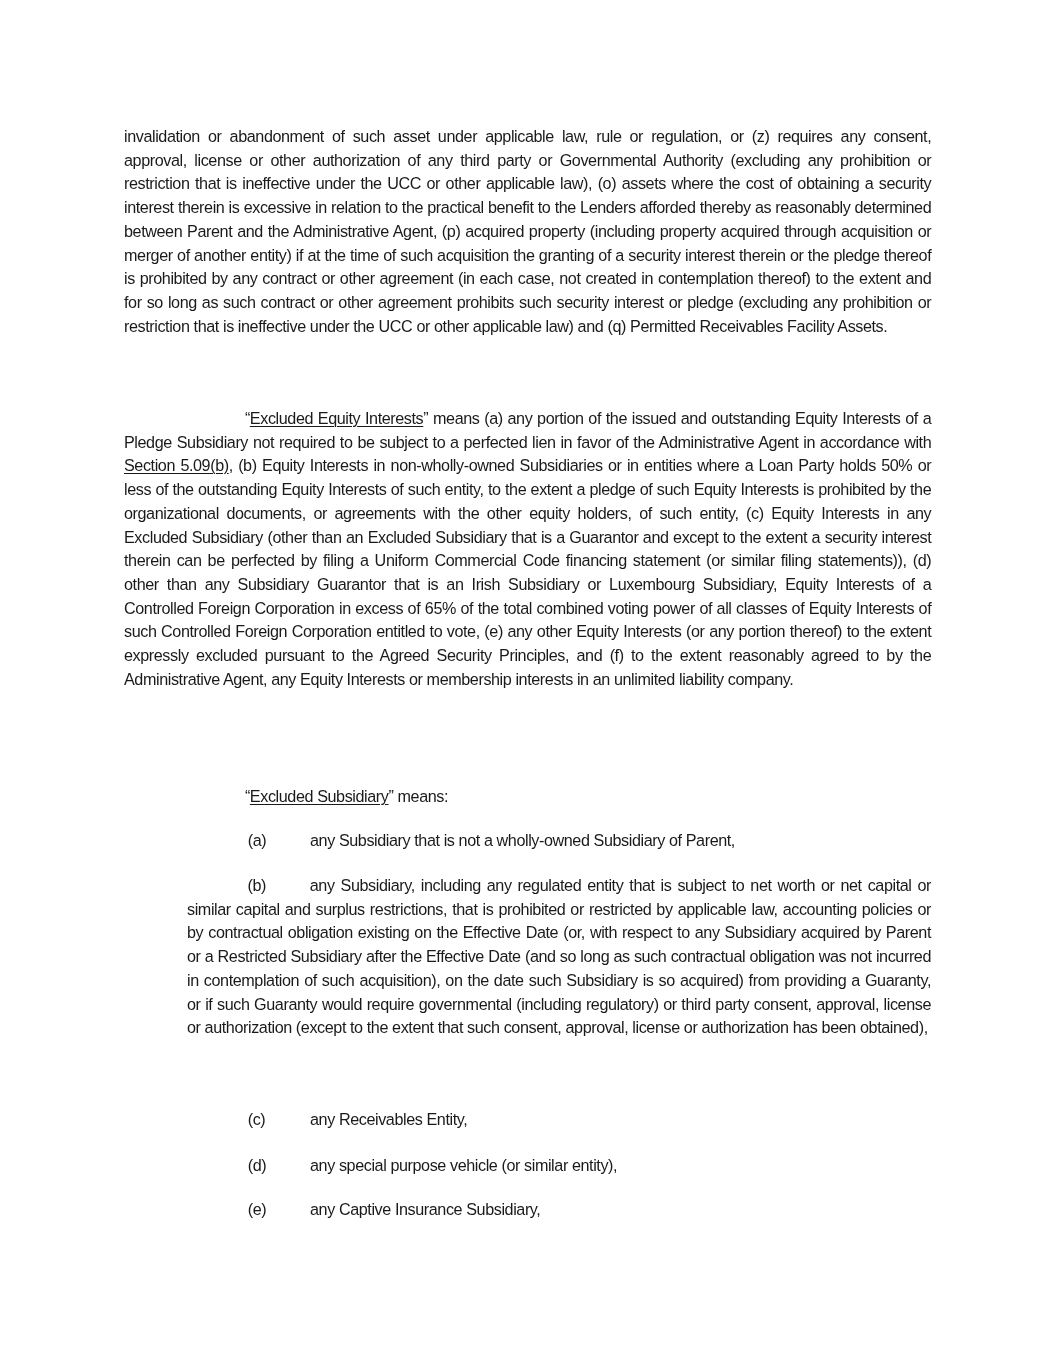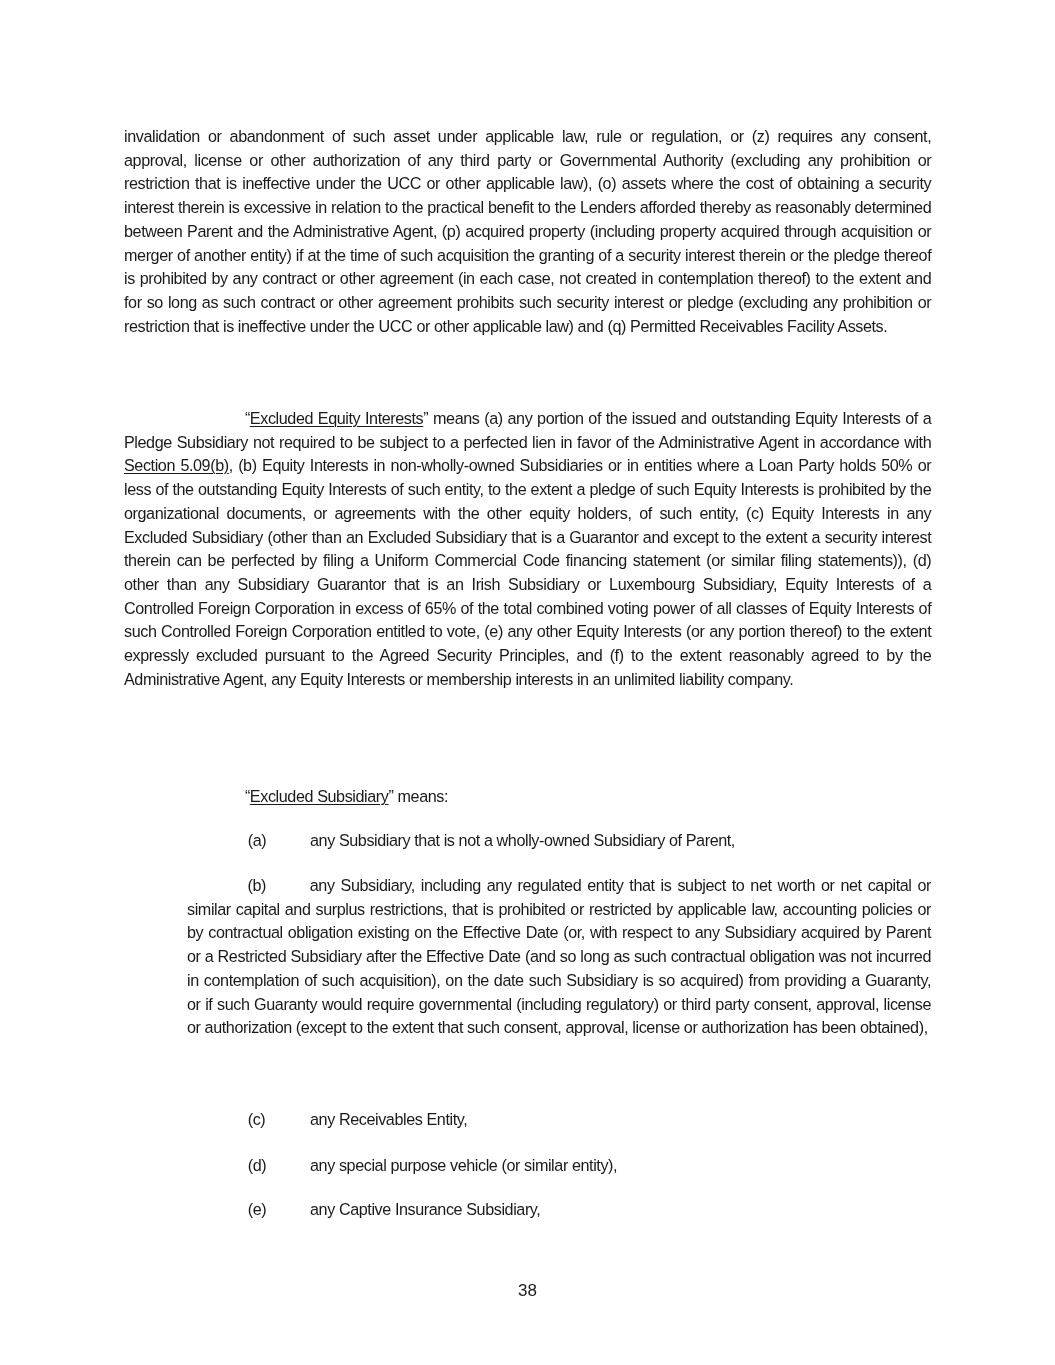--- a/index.html
+++ b/index.html
@@ -46,14 +46,13 @@
   <div class="block item-a text"><span class="lead"></span><span class="label">(a)</span><span>any Subsidiary that is not a wholly-owned Subsidiary of Parent,</span></div>
 
   <div class="block item-b text"><span class="lead-b"></span><span class="label">(b)</span><span>any Subsidiary, including any regulated entity that is subject to net worth or net capital or similar capital and surplus restrictions, that is prohibited or restricted by applicable law, accounting policies or by contractual obligation existing on the Effective Date (or, with respect to any Subsidiary acquired by Parent or a Restricted Subsidiary after the Effective Date (and so long as such contractual obligation was not incurred in contemplation of such acquisition), on the date such Subsidiary is so acquired) from providing a Guaranty, or if such Guaranty would require governmental (including regulatory) or third party consent, approval, license or authorization (except to the extent that such consent, approval, license or authorization has been obtained),</span></div>
 
   <div class="block item-c text"><span class="lead"></span><span class="label">(c)</span><span>any Receivables Entity,</span></div>
 
   <div class="block item-d text"><span class="lead"></span><span class="label">(d)</span><span>any special purpose vehicle (or similar entity),</span></div>
 
   <div class="block item-e text"><span class="lead"></span><span class="label">(e)</span><span>any Captive Insurance Subsidiary,</span></div>
 
-  <div class="page-num">38</div>
 </div>
 
 </body></html>

